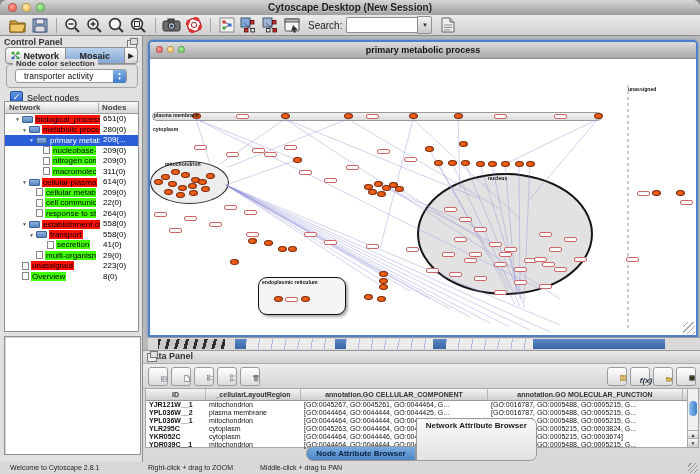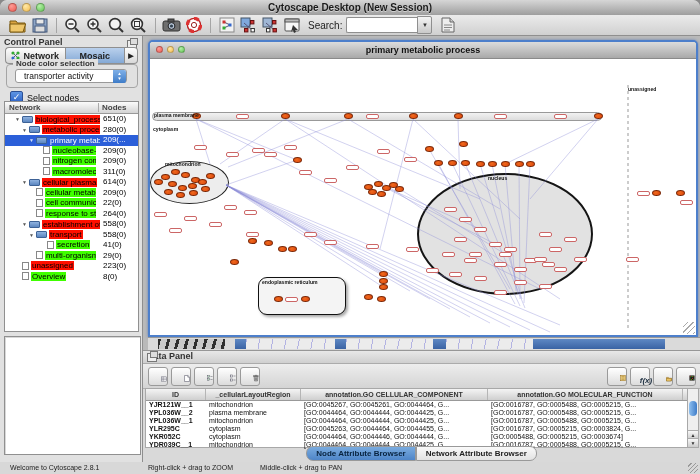--- a/index.html
+++ b/index.html
@@ -94,21 +94,21 @@
   .drow{display:flex;height:8px;font-size:7px;color:#111;}
   .drow div{overflow:hidden;white-space:nowrap;line-height:8px;padding-left:3px;box-sizing:border-box;}
   .drow div.idc{font-weight:bold;}
   #vscroll{position:absolute;right:-12px;top:-1px;width:12px;height:60px;background:#EFEFEF;border:1px solid #A8A8A8;box-sizing:border-box;}
   #vthumb{position:absolute;left:1px;top:12px;width:8px;height:15px;border-radius:4px;background:linear-gradient(90deg,#8FC0F0,#3E7CC8);}
   .varrow{position:absolute;left:0px;width:10px;height:8px;font-size:5px;text-align:center;line-height:8px;color:#333;background:linear-gradient(#F8F8F8,#CCC);border-top:1px solid #AAA;}
   #dp-tabs{position:absolute;left:0;bottom:1px;width:557px;display:flex;justify-content:center;}
   .dtab{font-size:8px;font-weight:bold;color:#222;background:linear-gradient(#FAFAFA,#E2E2E2);border:1px solid #999;padding:2px 9px;}
   .dtab.first{border-radius:7px 0 0 7px;}
   .dtab.last{border-radius:0 7px 7px 0;}
-  .dtab.sel{background:linear-gradient(#79ABDF,#4E85C8);color:#08233F;}
+  .dtab.sel{background:linear-gradient(#79ABDF,#4E85C8);color:#08233F;margin-top:28px;}
   #wingrip{position:absolute;right:2px;bottom:1px;width:10px;height:10px;background:repeating-linear-gradient(135deg,transparent 0 2px,#9A9A9A 2px 3px);}
 </style>
 </head>
 <body>
 
 <div id="win">
 
   <div id="titlebar">
     <span class="light r"></span>
     <span class="light y"></span>

